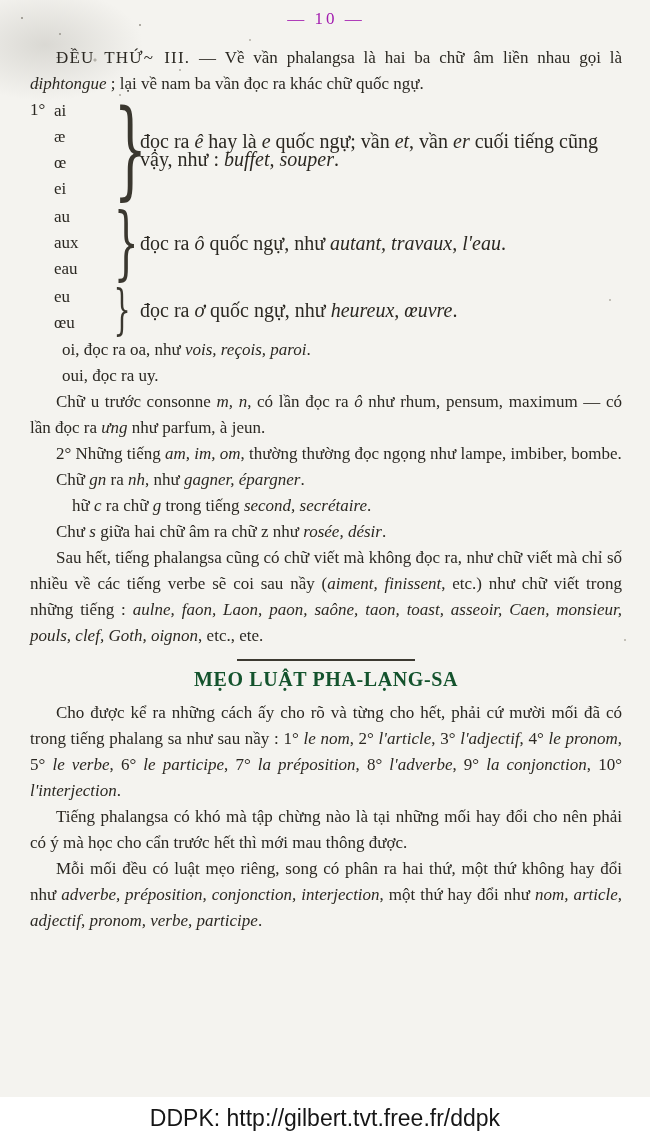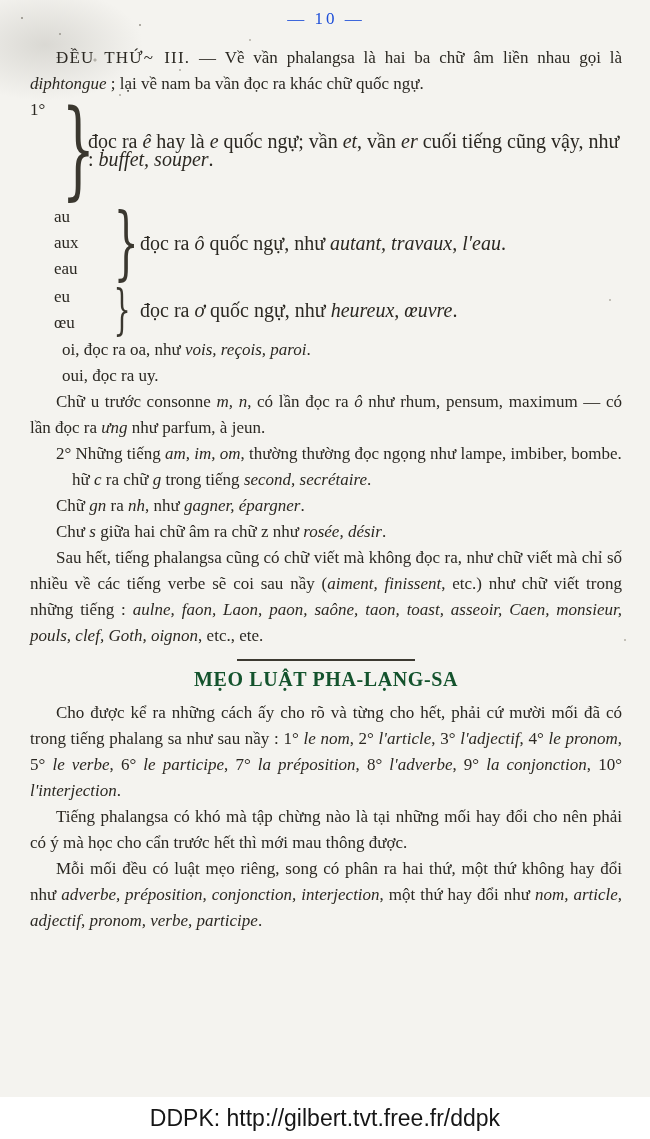--- a/index.html
+++ b/index.html
@@ -22,21 +22,21 @@
       radial-gradient(2px 2px at 140px 25px, #aeaba3 50%, transparent 55%),
       radial-gradient(2px 2px at 38px 85px, #b1aea6 50%, transparent 55%),
       radial-gradient(3px 2px at 180px 70px, #c0bdb5 50%, transparent 55%),
       radial-gradient(2px 2px at 250px 40px, #c3c0b8 50%, transparent 55%),
       radial-gradient(2px 2px at 120px 95px, #bcb9b1 50%, transparent 55%),
       radial-gradient(2px 2px at 610px 300px, #c3c0b8 50%, transparent 55%),
       radial-gradient(2px 2px at 625px 640px, #c3c0b8 50%, transparent 55%);
   }
   .content{position:relative;padding:0 28px 0 30px;}
   .pagenum{
-    text-align:center;padding-top:9px;font-size:17px;letter-spacing:3px;color:#1d4ed8;
+    text-align:center;padding-top:9px;font-size:17px;letter-spacing:3px;color:#a21caf;
   }
   .para{margin:0;font-size:17px;line-height:26px;text-align:justify;}
   .indent{text-indent:26px;}
   .indent-big{text-indent:42px;}
   .mt{margin-top:16px;}
   .it{font-style:italic;}
   .sp{letter-spacing:1.2px;}
   .dip-row{display:flex;align-items:center;}
   .dip-marker{width:24px;align-self:flex-start;font-size:17px;line-height:26px;flex:none;}
   .dip-vowels{width:52px;flex:none;}
@@ -69,20 +69,26 @@
   <div class="content">
 
     <div class="pagenum">— 10 —</div>
 
     <p class="para indent mt"><span class="sp">ĐỀU THỨ~ III.</span><span> — Về vần phalangsa là hai ba chữ âm liền nhau gọi là </span><span class="it">diphtongue</span><span> ; lại về nam ba vần đọc ra khác chữ quốc ngự.</span></p>
 
     <div>
 
       <div class="dip-row">
         <div class="dip-marker">1°</div>
+        <div class="dip-vowels">
+          <div>ai</div>
+          <div>æ</div>
+          <div>œ</div>
+          <div>ei</div>
+        </div>
         <div class="brace b4">}</div>
         <p class="dip-desc"><span>đọc ra </span><span class="it">ê</span><span> hay là </span><span class="it">e</span><span> quốc ngự; vần </span><span class="it">et</span><span>, vần </span><span class="it">er</span><span> cuối tiếng cũng vậy, như : </span><span class="it">buffet, souper</span><span>.</span></p>
       </div>
 
       <div class="dip-row">
         <div class="dip-marker"></div>
         <div class="dip-vowels">
           <div>au</div>
           <div>aux</div>
           <div>eau</div>
@@ -101,22 +107,22 @@
         <p class="dip-desc"><span>đọc ra </span><span class="it">ơ</span><span> quốc ngự, như </span><span class="it">heureux, œuvre</span><span>.</span></p>
       </div>
 
     </div>
 
     <p class="plain-line"><span>oi, đọc ra oa, như </span><span class="it">vois, reçois, paroi</span><span>.</span></p>
     <p class="plain-line"><span>oui, đọc ra uy.</span></p>
 
     <p class="para indent"><span>Chữ u trước consonne </span><span class="it">m, n</span><span>, có lần đọc ra </span><span class="it">ô</span><span> như rhum, pensum, maximum — có lần đọc ra </span><span class="it">ưng</span><span> như parfum, à jeun.</span></p>
     <p class="para indent"><span>2° Những tiếng </span><span class="it">am, im, om</span><span>, thường thường đọc ngọng như lampe, imbiber, bombe.</span></p>
+    <p class="para indent"><span>Chữ </span><span class="it">gn</span><span> ra </span><span class="it">nh</span><span>, như </span><span class="it">gagner, épargner</span><span>.</span></p>
     <p class="para indent-big"><span>hữ </span><span class="it">c</span><span> ra chữ </span><span class="it">g</span><span> trong tiếng </span><span class="it">second, secrétaire</span><span>.</span></p>
-    <p class="para indent"><span>Chữ </span><span class="it">gn</span><span> ra </span><span class="it">nh</span><span>, như </span><span class="it">gagner, épargner</span><span>.</span></p>
     <p class="para indent"><span>Chư </span><span class="it">s</span><span> giữa hai chữ âm ra chữ z như </span><span class="it">rosée, désir</span><span>.</span></p>
     <p class="para indent"><span>Sau hết, tiếng phalangsa cũng có chữ viết mà không đọc ra, như chữ viết mà chỉ số nhiều về các tiếng verbe sẽ coi sau nầy (</span><span class="it">aiment, finissent</span><span>, etc.) như chữ viết trong những tiếng : </span><span class="it">aulne, faon, Laon, paon, saône, taon, toast, asseoir, Caen, monsieur, pouls, clef, Goth, oignon</span><span>, etc., ete.</span></p>
 
     <div class="rule"></div>
 
     <h2 class="heading">MẸO LUẬT PHA-LẠNG-SA</h2>
 
     <p class="para indent"><span>Cho được kể ra những cách ấy cho rõ và từng cho hết, phải cứ mười mối đã có trong tiếng phalang sa như sau nầy : 1° </span><span class="it">le nom</span><span>, 2° </span><span class="it">l'article</span><span>, 3° </span><span class="it">l'adjectif</span><span>, 4° </span><span class="it">le pronom</span><span>, 5° </span><span class="it">le verbe</span><span>, 6° </span><span class="it">le participe</span><span>, 7° </span><span class="it">la préposition</span><span>, 8° </span><span class="it">l'adverbe</span><span>, 9° </span><span class="it">la conjonction</span><span>, 10° </span><span class="it">l'interjection</span><span>.</span></p>
     <p class="para indent"><span>Tiếng phalangsa có khó mà tập chừng nào là tại những mối hay đổi cho nên phải có ý mà học cho cẩn trước hết thì mới mau thông được.</span></p>
     <p class="para indent"><span>Mỗi mối đều có luật mẹo riêng, song có phân ra hai thứ, một thứ không hay đổi như </span><span class="it">adverbe, préposition, conjonction, interjection</span><span>, một thứ hay đổi như </span><span class="it">nom, article, adjectif, pronom, verbe, participe</span><span>.</span></p>

